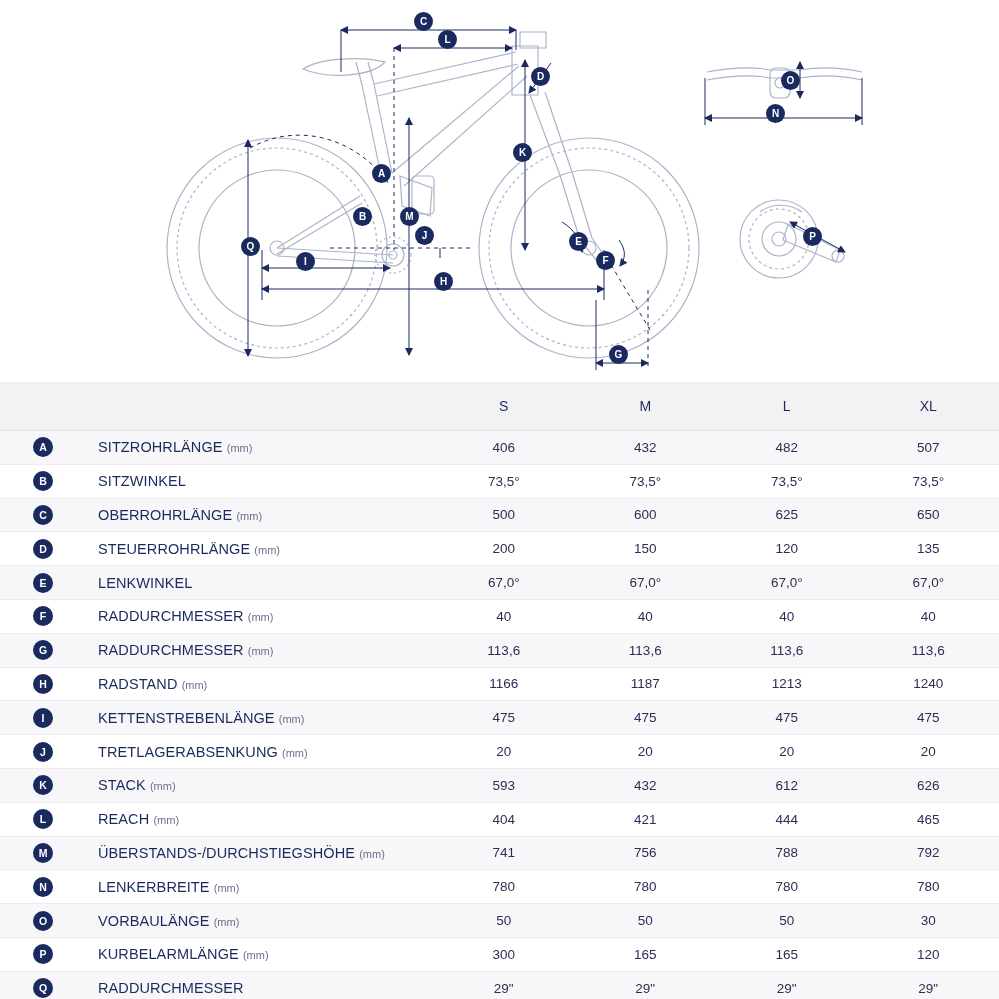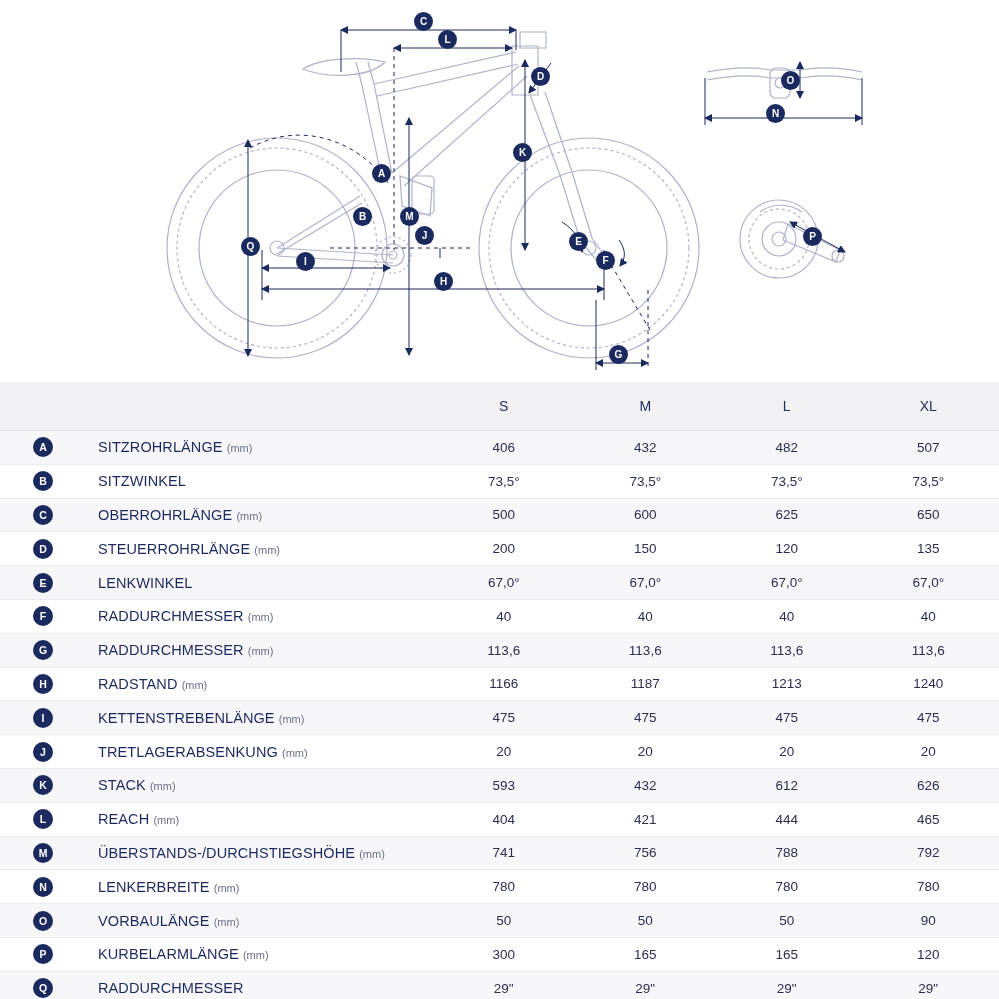--- a/index.html
+++ b/index.html
@@ -390,21 +390,21 @@
           <td class="val-cell">780</td>
           <td class="val-cell">780</td>
           <td class="val-cell">780</td>
         </tr>
         <tr>
           <td class="badge-cell"><span class="dot">O</span></td>
           <td class="label-cell"><span>VORBAULÄNGE</span> <span class="unit">(mm)</span></td>
           <td class="val-cell">50</td>
           <td class="val-cell">50</td>
           <td class="val-cell">50</td>
-          <td class="val-cell">90</td>
+          <td class="val-cell">30</td>
         </tr>
         <tr>
           <td class="badge-cell"><span class="dot">P</span></td>
           <td class="label-cell"><span>KURBELARMLÄNGE</span> <span class="unit">(mm)</span></td>
           <td class="val-cell">300</td>
           <td class="val-cell">165</td>
           <td class="val-cell">165</td>
           <td class="val-cell">120</td>
         </tr>
         <tr>

